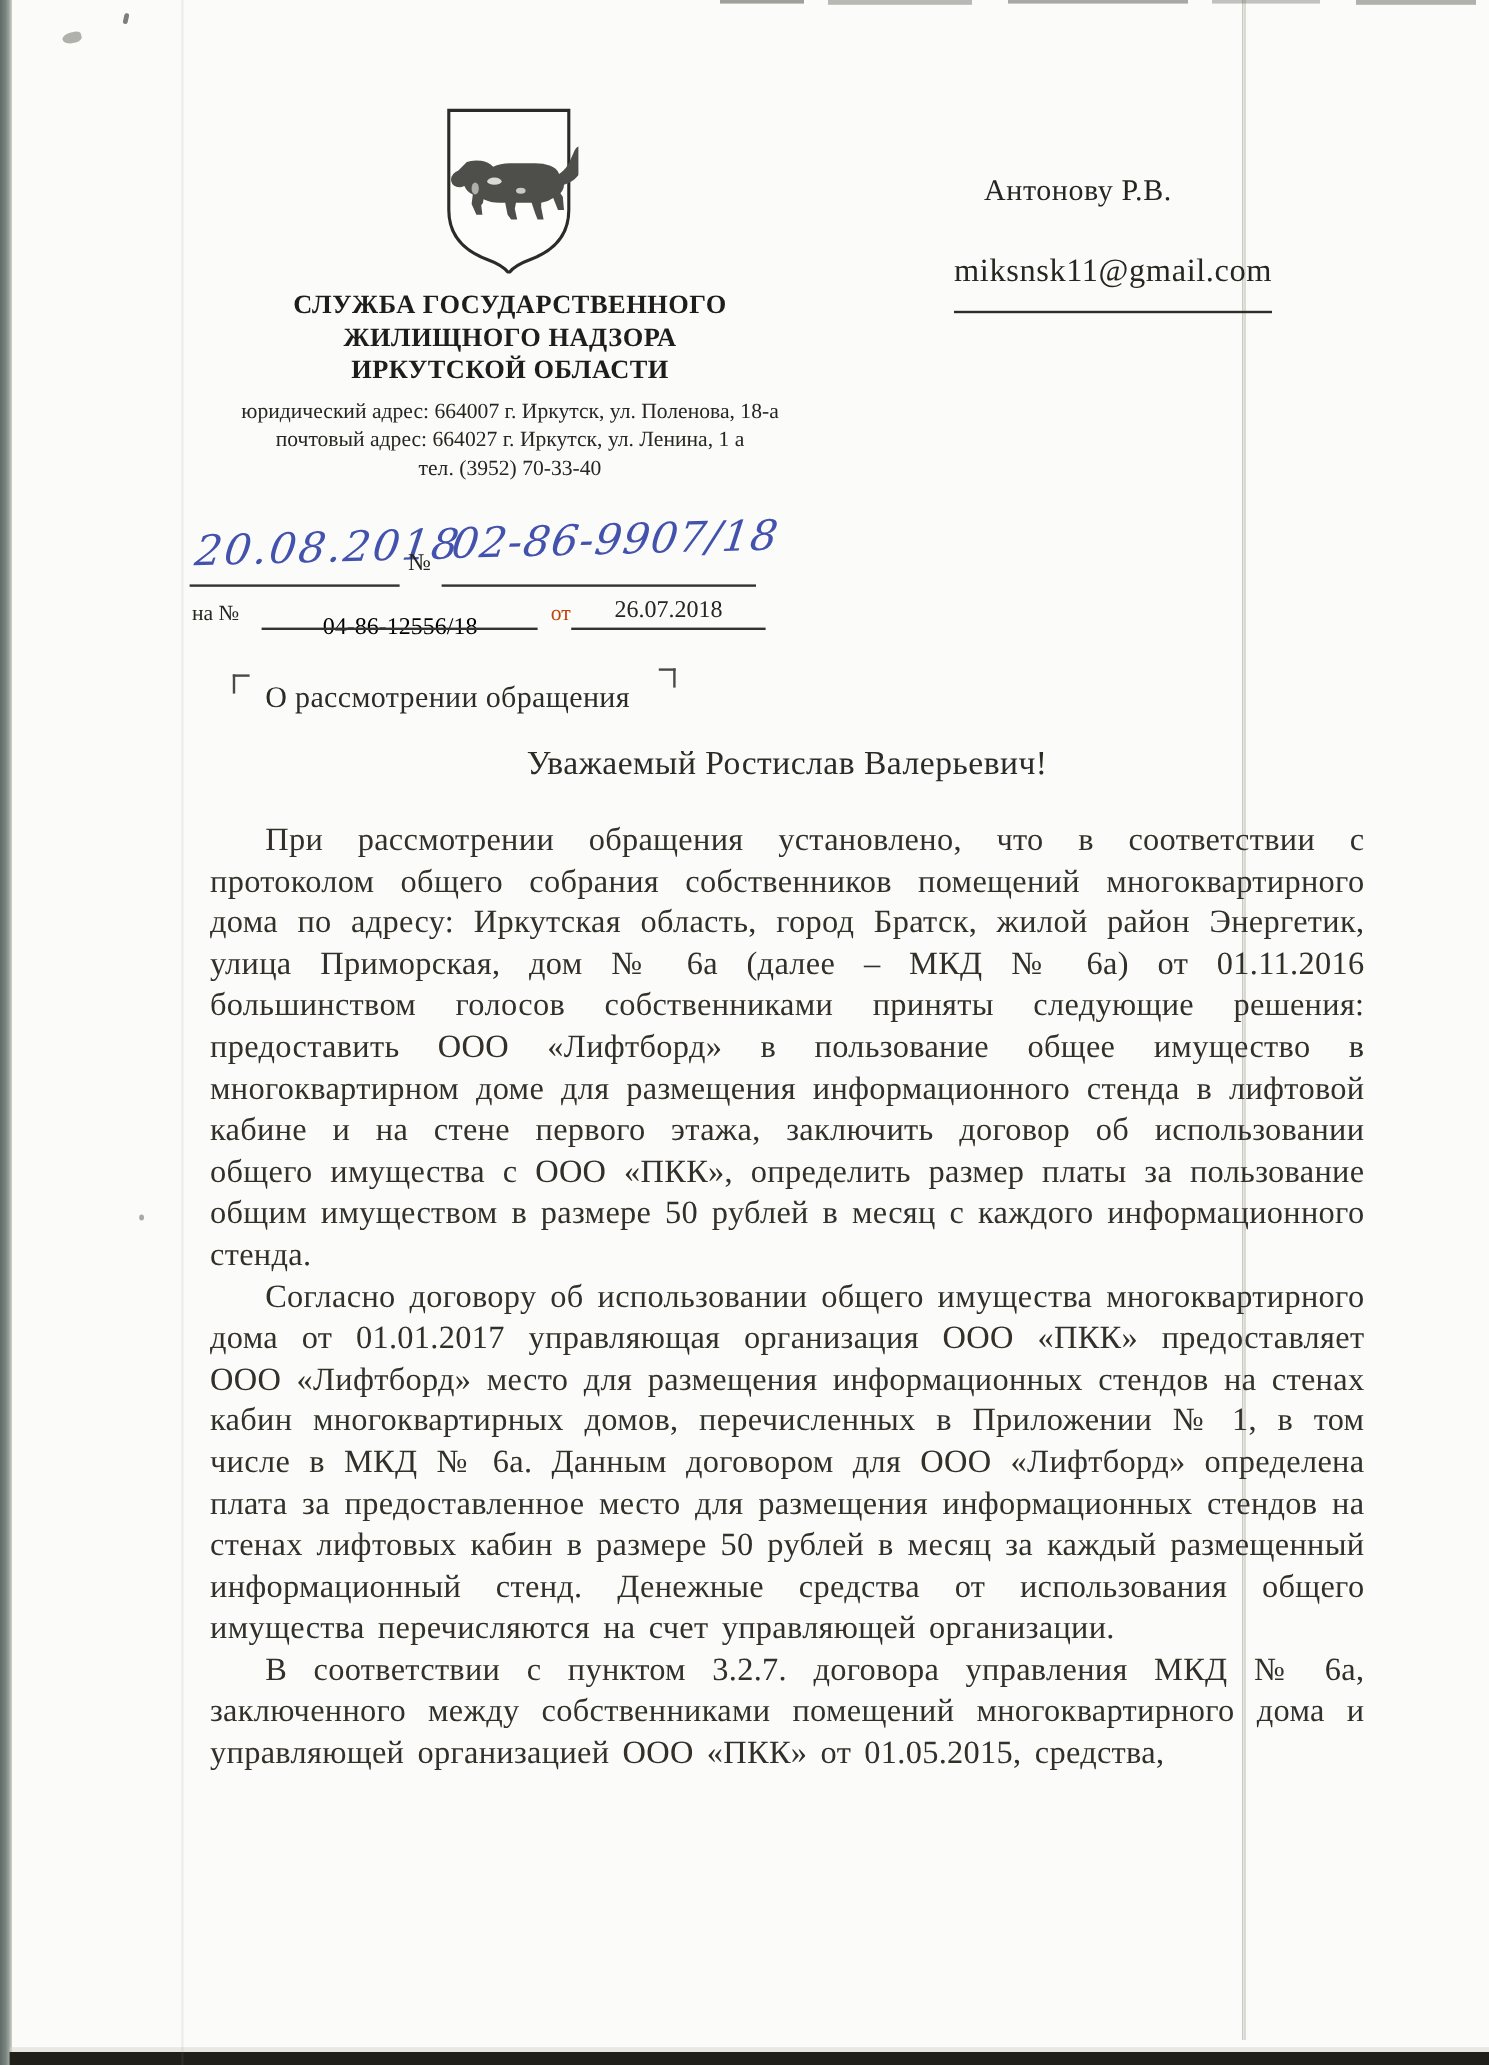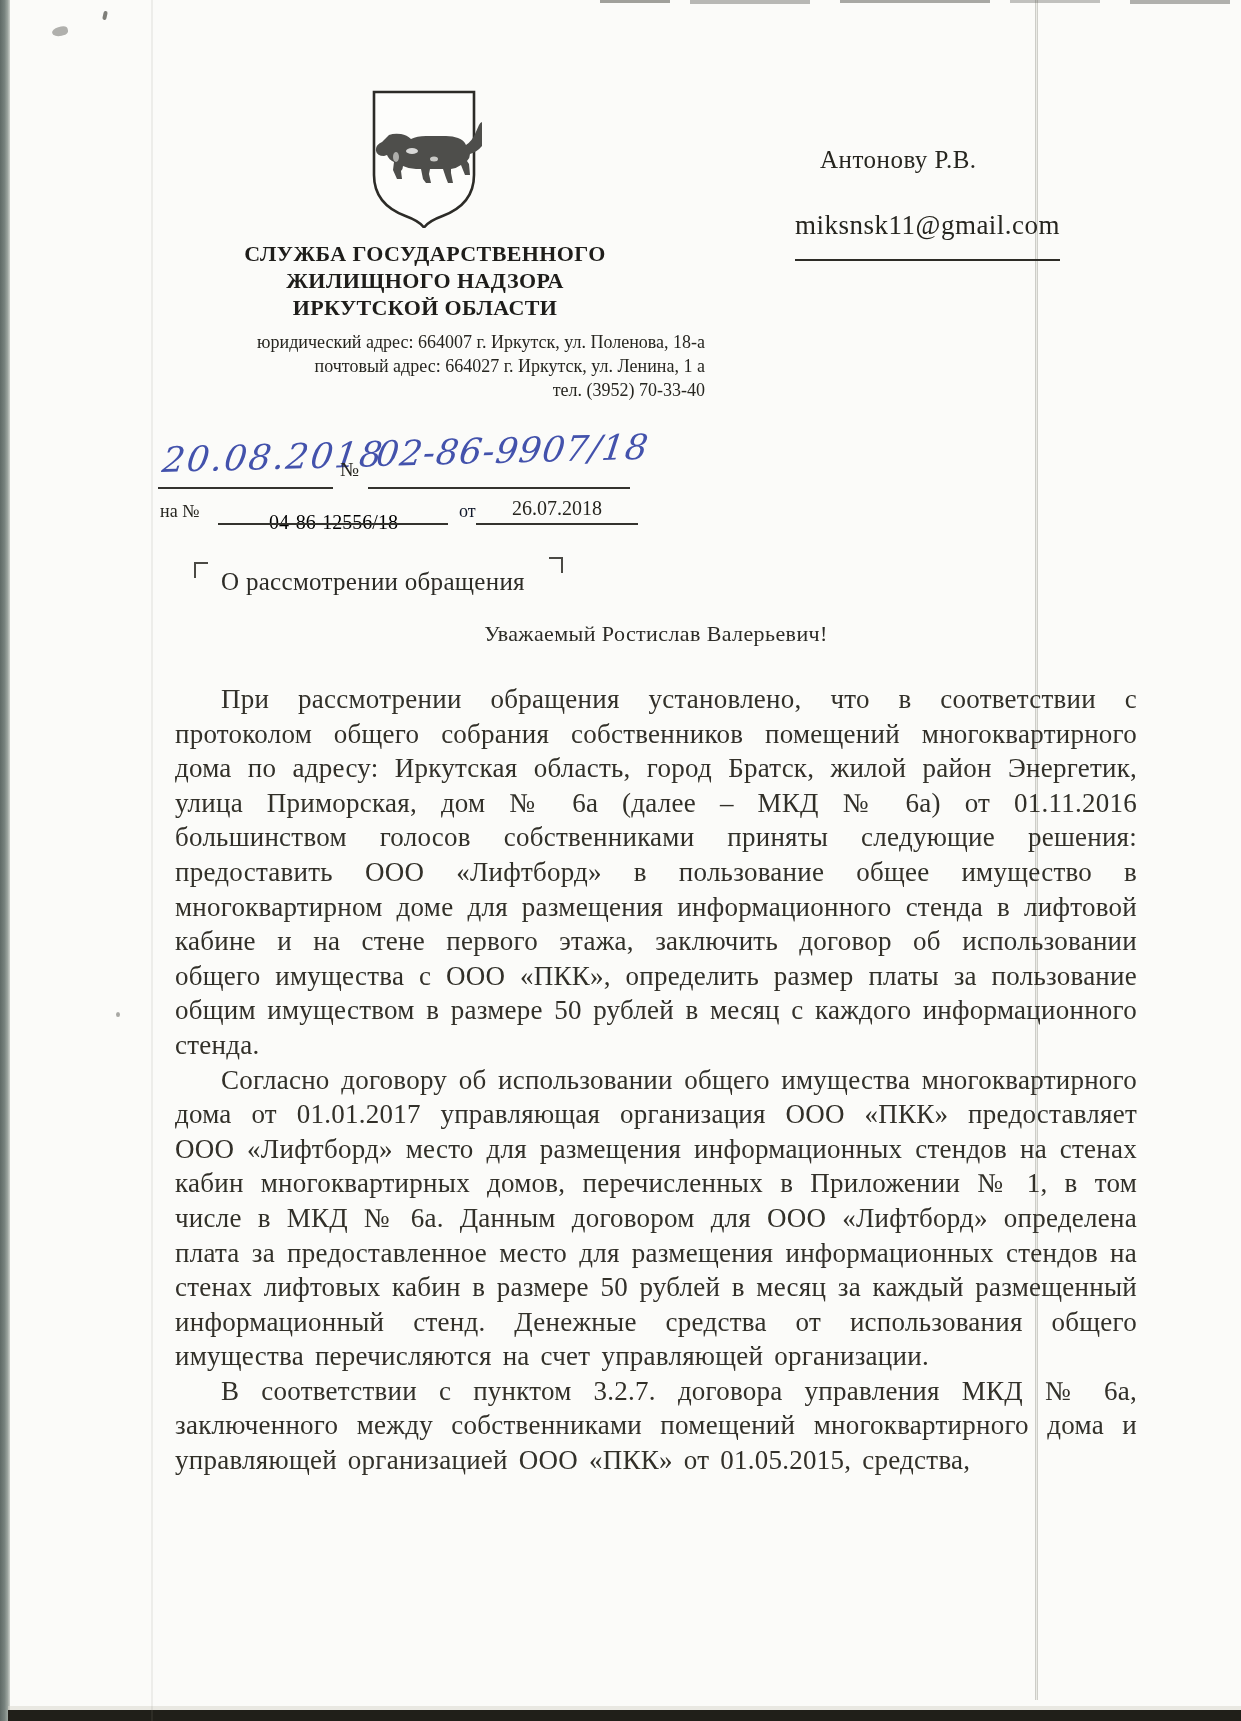--- a/index.html
+++ b/index.html
@@ -26,50 +26,50 @@
   .top-smear-3{left:840px;top:0;width:150px;height:3px;opacity:.5;}
   .top-smear-4{left:1010px;top:0;width:90px;height:3px;opacity:.35;}
   .top-smear-5{left:1130px;top:0;width:100px;height:4px;opacity:.45;}
   .speck-apostrophe{left:103px;top:11px;width:4px;height:9px;opacity:.75;border-radius:2px;transform:rotate(12deg);}
   .speck-curl{left:52px;top:27px;width:16px;height:9px;opacity:.45;border-radius:50% 40% 40% 60%;transform:rotate(-14deg);}
   .speck-dot{left:116px;top:1012px;width:4px;height:5px;opacity:.5;border-radius:50%;}
   
   .emblem{position:absolute;left:366px;top:87px;width:116px;height:141px;}
   .org-block{position:absolute;left:145px;top:240px;width:560px;text-align:center;}
   .org-line{font-weight:bold;font-size:22px;line-height:27px;letter-spacing:.4px;color:#1e1d1a;}
-  .addr-block{position:absolute;left:145px;top:330px;width:560px;text-align:right;color:#26251f;}
+  .addr-block{position:absolute;left:145px;top:330px;width:560px;text-align:center;color:#26251f;}
   .addr-line{font-size:18px;line-height:24px;}
   .site-line{font-size:18px;line-height:26px;margin-top:2px;}
   .u{border-bottom:1.5px solid #33322d;padding-bottom:1px;}
   
   .addr-to-name{position:absolute;left:820px;top:146px;font-size:25px;letter-spacing:.5px;color:#26251f;}
   .addr-to-email{position:absolute;left:795px;top:210px;font-size:27px;letter-spacing:.5px;color:#26251f;
     border-bottom:2px solid #2d2c27;padding-bottom:18px;}
   
   .hand{font-family:"DejaVu Serif", serif;font-style:italic;color:#4352ac;
     letter-spacing:2px;transform:skewX(-9deg) rotate(-1.5deg);transform-origin:left bottom;}
   .hw-date{position:absolute;left:160px;top:440px;font-size:35px;}
   .hw-number{position:absolute;left:374px;top:434px;font-size:35px;letter-spacing:1px;}
   .no-sign{position:absolute;left:340px;top:458px;font-size:20px;color:#26251f;}
   .hw-line-1{position:absolute;left:158px;top:487px;width:175px;height:2px;background:#34332e;}
   .hw-line-2{position:absolute;left:368px;top:487px;width:262px;height:2px;background:#34332e;}
   .ref-row-label{position:absolute;left:160px;top:501px;font-size:18px;color:#26251f;}
   .ref-in-number{position:absolute;left:222px;top:511px;width:223px;text-align:center;font-size:20px;color:#000000;}
   .ref-line-1{position:absolute;left:218px;top:523px;width:230px;height:2px;background:#34332e;}
-  .ref-from{position:absolute;left:459px;top:501px;font-size:18px;color:#0f172a;text-align:center;}
+  .ref-from{position:absolute;left:459px;top:501px;font-size:18px;color:#c2410c;text-align:center;}
   .ref-in-date{position:absolute;left:478px;top:497px;width:158px;text-align:center;font-size:20px;color:#26251f;}
   .ref-line-2{position:absolute;left:476px;top:523px;width:162px;height:2px;background:#34332e;}
   
   .subj-mark{position:absolute;width:12px;height:14px;}
   .subj-mark-left{left:194px;top:562px;border-top:2px solid #4a4944;border-left:2px solid #4a4944;}
   .subj-mark-right{left:549px;top:557px;border-top:2px solid #4a4944;border-right:2px solid #4a4944;}
   .subject{position:absolute;left:221px;top:568px;font-size:25px;color:#2c2b26;letter-spacing:.3px;}
   
   .salutation{position:absolute;left:175px;top:621px;width:962px;text-align:center;
-    font-size:22px;color:#2c2b26;letter-spacing:.4px;}
+    font-size:28px;color:#2c2b26;letter-spacing:.4px;}
   .body-block{position:absolute;left:175px;top:682px;width:962px;}
   .body-par{margin:0;font-size:27px;line-height:34.6px;text-align:justify;
     text-indent:46px;color:#323029;letter-spacing:.25px;word-spacing:4px;}
 </style>
 </head>
 <body>
 
 <div class="page">
 
   <div class="edge-left"></div>

